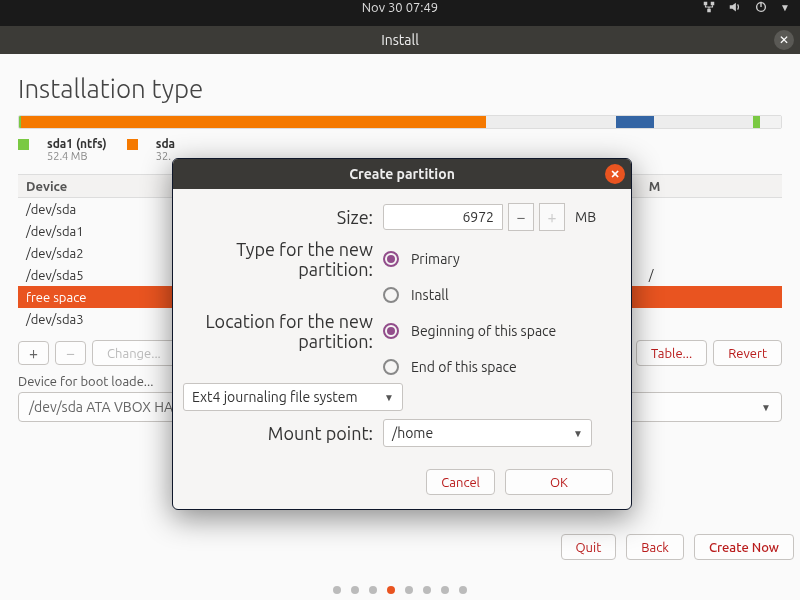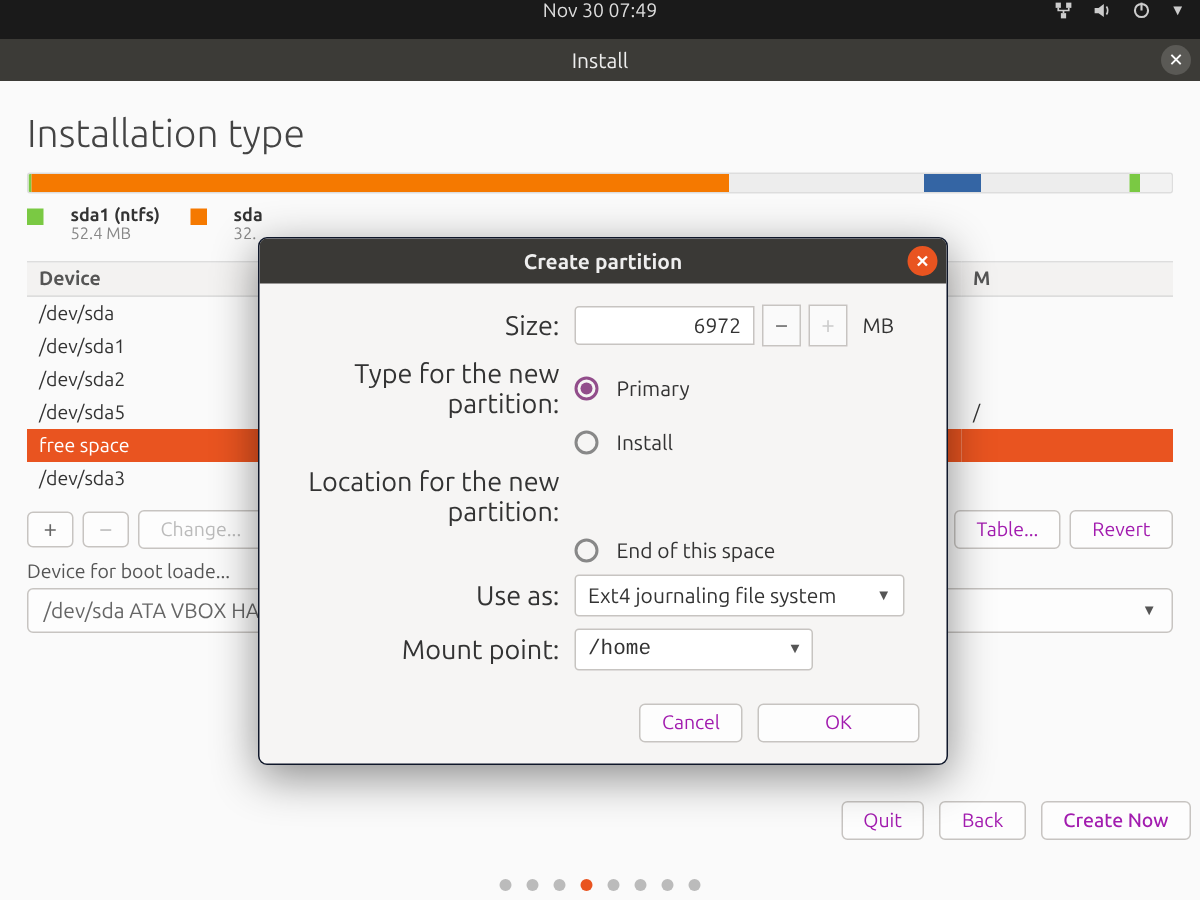--- a/index.html
+++ b/index.html
@@ -25,21 +25,21 @@
   .legend { display:flex; gap:20px; margin:8px 0 12px 0; font-size:12px; }
   .legend-item { display:flex; align-items:flex-start; gap:18px; }
   .sw { width:11px; height:11px; display:inline-block; margin-top:2px; }
   .legend-item .sub { color:#888; font-size:11px; }
 
   table.parts { width:100%; border-collapse:collapse; font-size:13px; }
   table.parts th { text-align:left; font-weight:600; padding:4px 8px; background:#f3f2f1; border-top:1px solid #ddd; border-bottom:1px solid #ddd; color:#555;}
   table.parts td { padding:4px 8px; }
   tr.selected td { background:#e95420; color:#fff; }
   .rowbar { display:flex; gap:6px; margin:10px 0 8px 0; align-items:center; }
-  .btn { background:#fdfdfd; border:1px solid #c7c4c1; border-radius:4px; padding:5px 14px; font-size:13px; color:#a21caf; cursor:pointer; }
+  .btn { background:#fdfdfd; border:1px solid #c7c4c1; border-radius:4px; padding:5px 14px; font-size:13px; color:#b91c1c; cursor:pointer; }
   .btn.small { padding:2px 10px; font-size:16px; color:#666; }
   .btn.disabled { color:#bbb; cursor:default; }
   .btn.primary { font-weight:500; }
 
   .bootlabel { font-size:13px; color:#555; margin-bottom:4px; }
   .bootselect { width:100%; border:1px solid #c7c4c1; border-radius:4px; background:#fdfdfd; padding:6px 10px; display:flex; justify-content:space-between; align-items:center; color:#666; }
 
   .bottombar { position:absolute; right:6px; bottom:40px; display:flex; gap:10px; }
 
   .pager { position:absolute; left:0; right:0; bottom:6px; display:flex; justify-content:center; gap:10px; }
@@ -227,41 +227,44 @@
     </div>
     <div class="frow">
       <div class="flabel"></div>
       <div class="fctrl">
         <span class="radio"></span>
         <span>Install</span>
       </div>
     </div>
     <div class="frow">
       <div class="flabel">Location for the new partition:</div>
+      <div class="fctrl">
+        <span class="radio checked"></span>
+        <span>Beginning of this space</span>
+      </div>
     </div>
     <div class="frow">
       <div class="flabel"></div>
       <div class="fctrl">
         <span class="radio"></span>
         <span>End of this space</span>
       </div>
     </div>
     <div class="frow">
-      <div class="flabel">Use as:</div>
       <div class="fctrl">
         <div class="dropdown">
           <span>Ext4 journaling file system</span>
           <span class="caret">▼</span>
         </div>
       </div>
     </div>
     <div class="frow">
       <div class="flabel">Mount point:</div>
       <div class="fctrl">
-        <div class="dropdown" style="width:159px;font-family:Liberation Mono, monospace;">
+        <div class="dropdown" style="width:209px;">
           <span>/home</span>
           <span class="caret">▼</span>
         </div>
       </div>
     </div>
   </div>
   <div class="mbuttons">
     <div class="btn">Cancel</div>
     <div class="btn" style="padding:5px 44px;">OK</div>
   </div>

